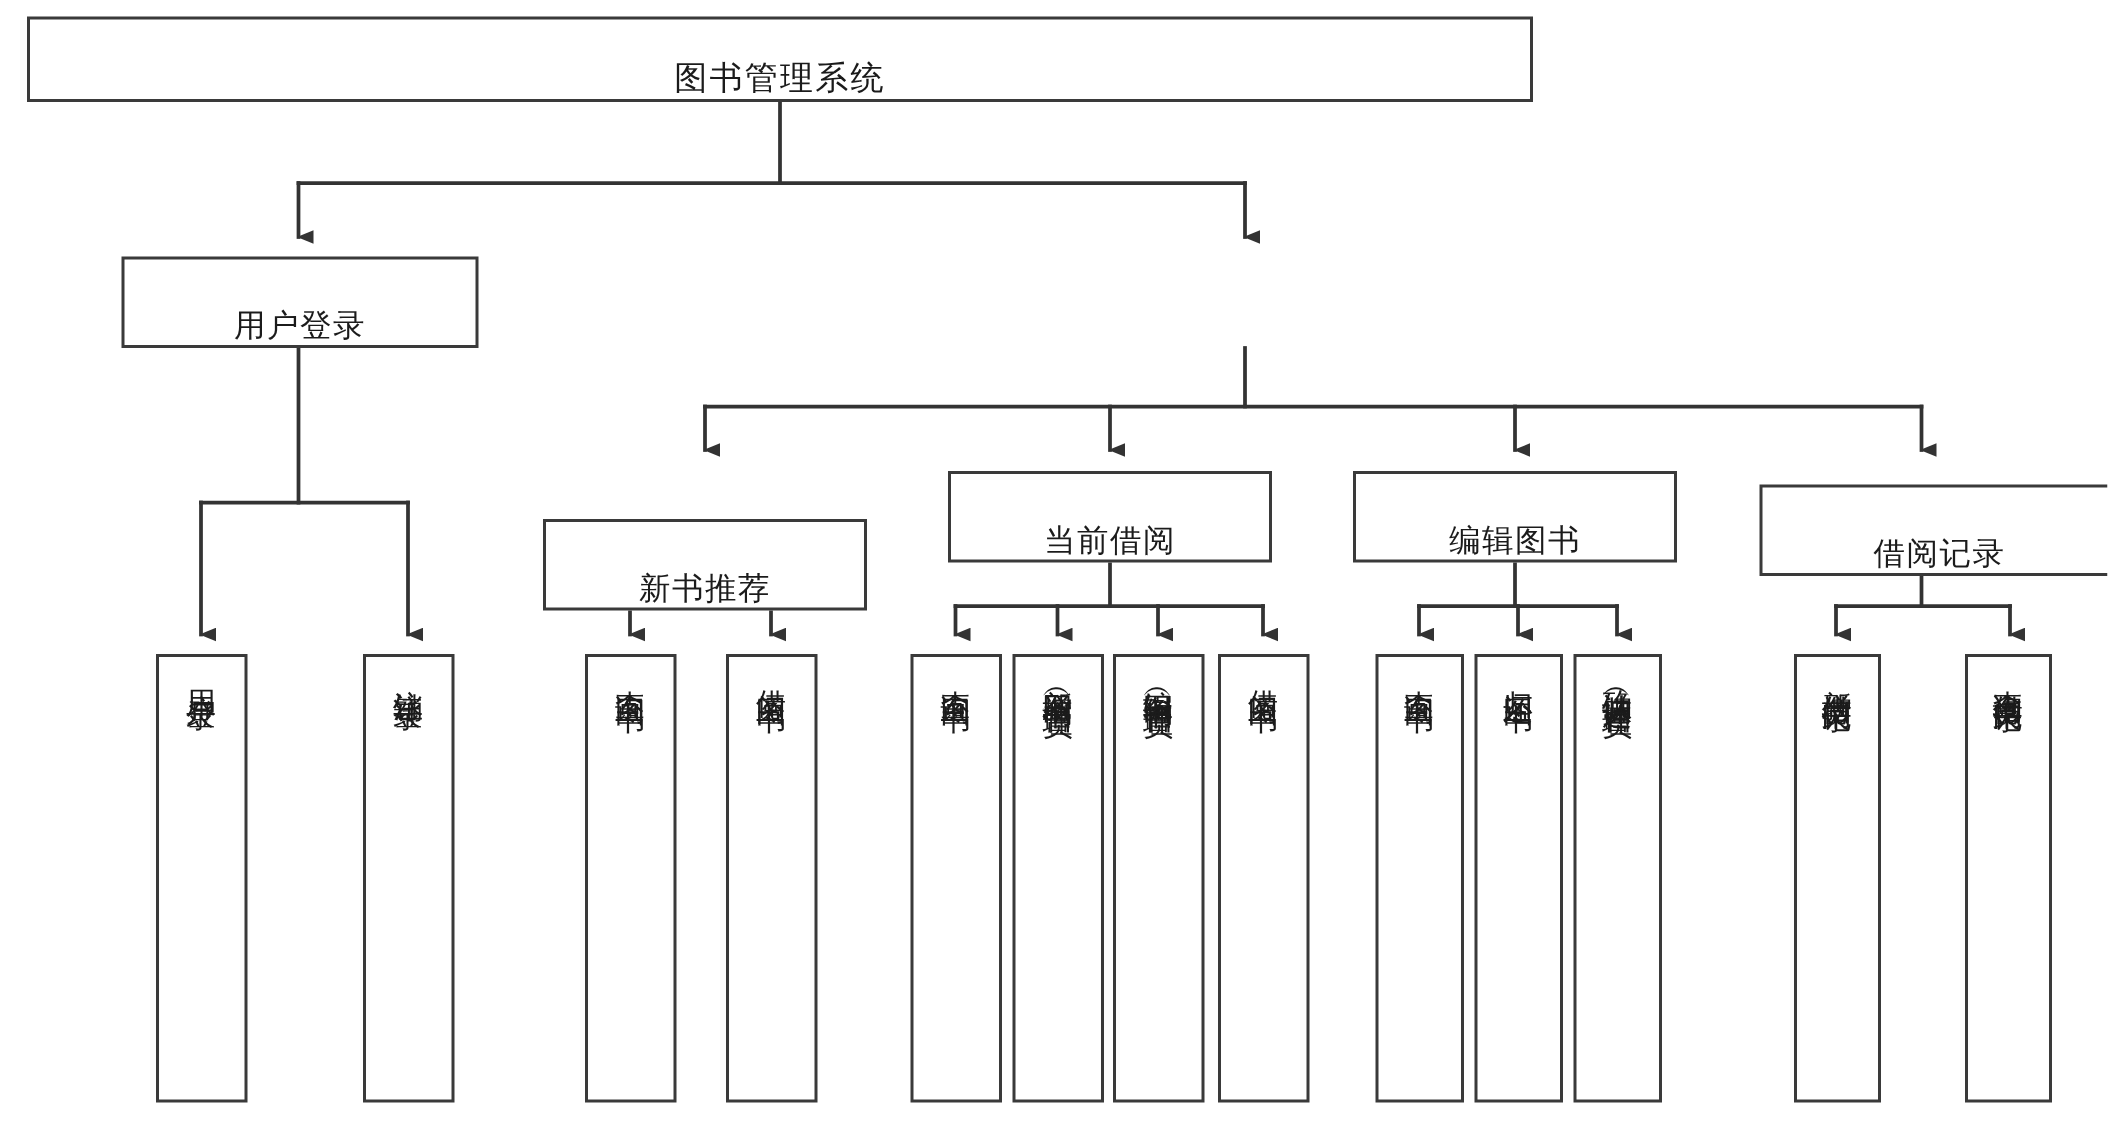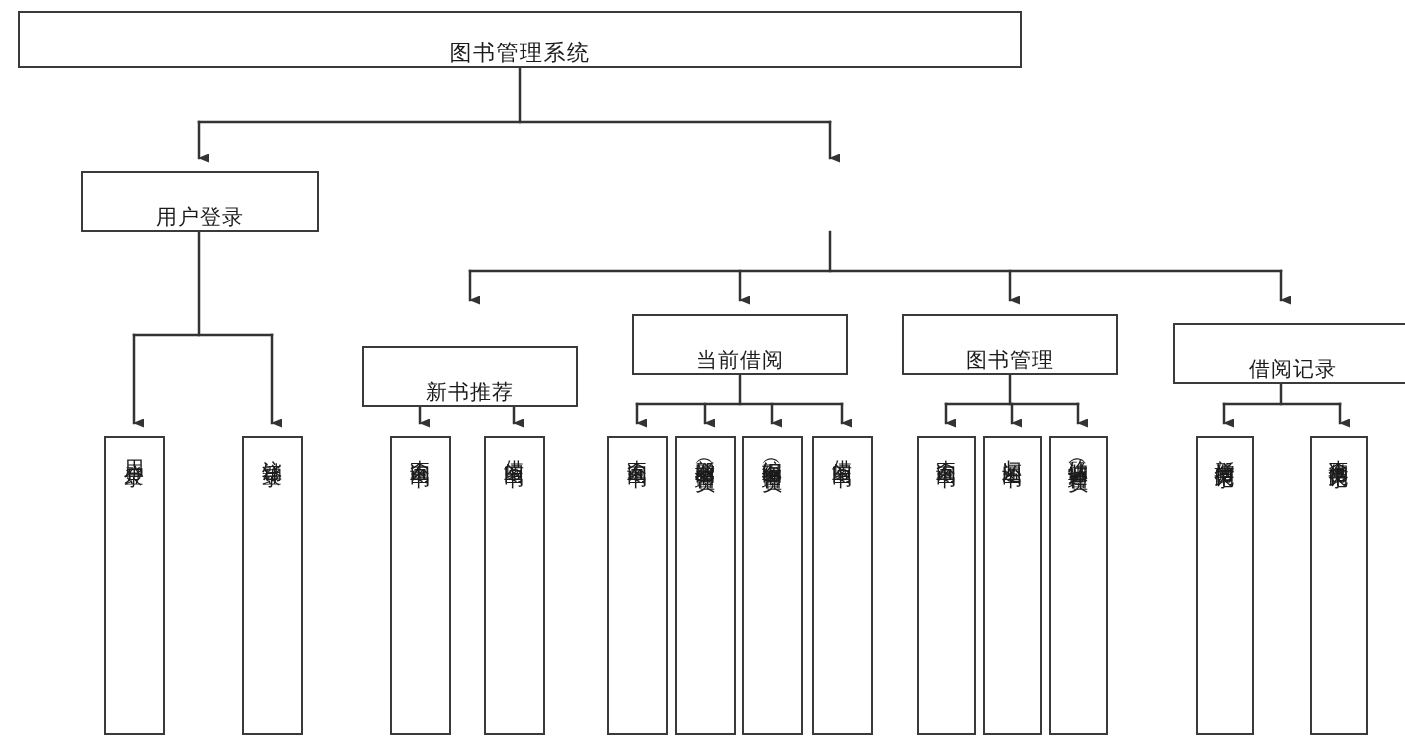--- a/index.html
+++ b/index.html
@@ -140,21 +140,21 @@
     <span class="txt">用户登录</span>
   </div>
 
   <div class="node h" style="left:362px; top:314px; width:216px; height:61px;margin-top:32px;">
     <span class="txt">新书推荐</span>
   </div>
   <div class="node h" style="left:632px; top:314px; width:216px; height:61px;">
     <span class="txt">当前借阅</span>
   </div>
   <div class="node h" style="left:902px; top:314px; width:216px; height:61px;">
-    <span class="txt">图书管理</span>
+    <span class="txt">编辑图书</span>
   </div>
   <div class="node h" style="left:1173px; top:323px; width:240px; height:61px;">
     <span class="txt">借阅记录</span>
   </div>
 
   <div class="node v" style="left:104px; top:436px; width:61px; height:299px;">
     <span class="txt">用户登录</span>
   </div>
   <div class="node v" style="left:242px; top:436px; width:61px; height:299px;">
     <span class="txt">注销登录</span>

